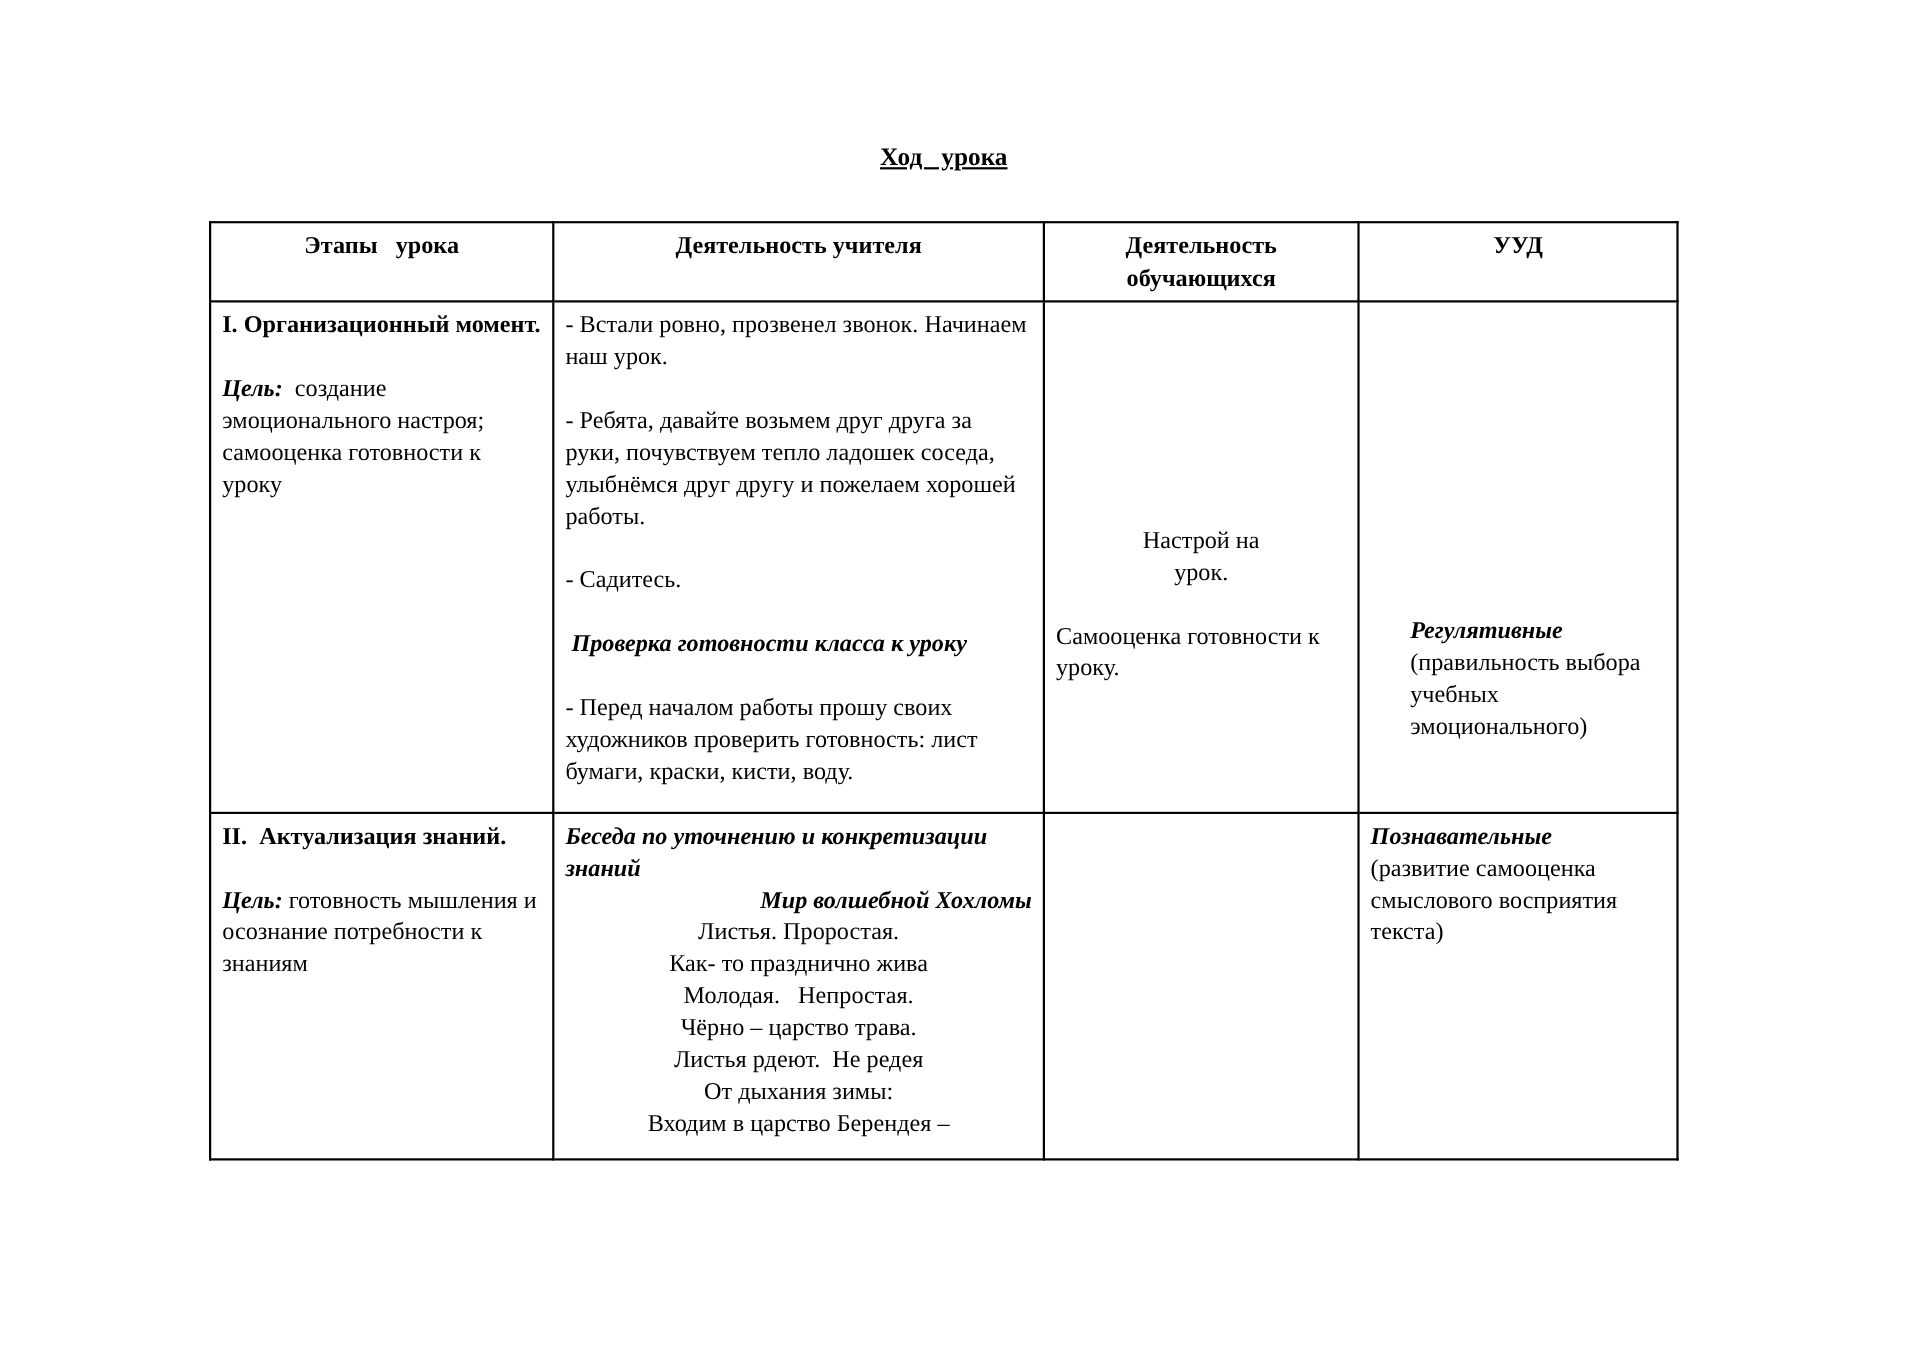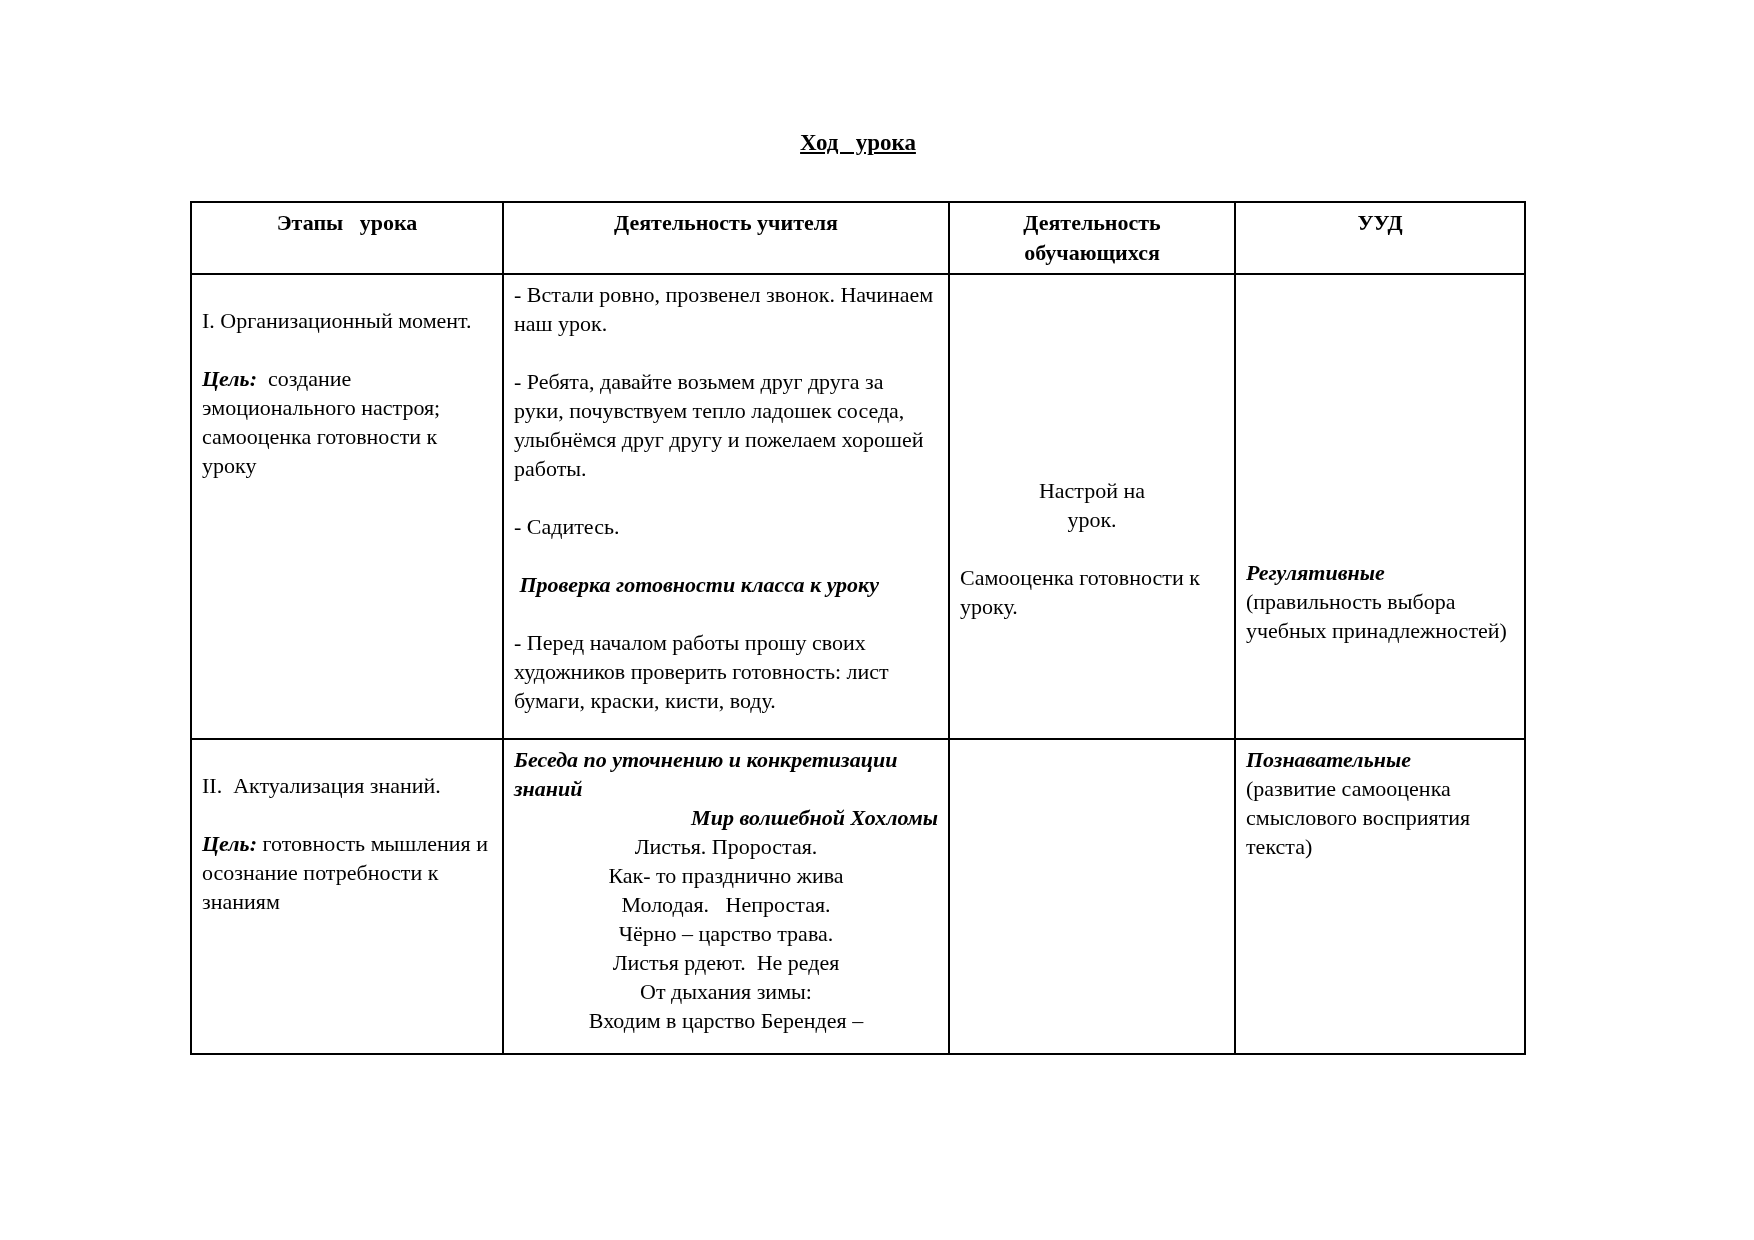--- a/index.html
+++ b/index.html
@@ -20,28 +20,28 @@
   }
   table.lesson th, table.lesson td {
     border:2px solid #000; vertical-align:top; padding:5px 10px;
   }
   th { font-weight:bold; text-align:center; font-size:22px; line-height:30px; padding-top:8px; }
   .row-1 td { height:465px; }
   .row-2 td { height:315px; }
   .hdr-row th { height:62px;border-radius:18px; }
   p { margin:0 0 29px 0; }
   p:last-child { margin-bottom:0; }
-  .b { font-weight:normal;margin-top:26px; }
+  .b { font-weight:bold; }
   .bi { font-weight:bold; font-style:italic; }
   .pre-line { white-space:pre-line;text-align:center; }
   .pre-wrap { white-space:pre-wrap; }
   .center { text-align:right; }
   .poem-line { margin:0; text-align:center; }
   .offset-students { padding-top:196px; }
-  .offset-uud { padding-top:278px; }
+  .offset-uud { padding-top:278px;margin-left:36px; }
   .tight { margin-bottom:0; }
 </style>
 </head>
 <body>
 
 <div class="page">
 
   <h1 class="doc-title">Ход   урока</h1>
 
   <table class="lesson">
@@ -75,21 +75,21 @@
         <td>
           <div class="offset-students">
             <p class="pre-line">Настрой на
 урок.</p>
             <p>Самооценка готовности к уроку.</p>
           </div>
         </td>
         <td>
           <div class="offset-uud">
             <p class="bi tight">Регулятивные</p>
-            <p class="tight">(правильность выбора учебных принадлежностей)</p>
+            <p class="tight">(правильность выбора учебных эмоционального)</p>
           </div>
         </td>
       </tr>
       <tr class="row-2">
         <td>
           <p class="b pre-wrap">II.  Актуализация знаний.</p>
           <p><span class="bi">Цель:</span><span class="pre-wrap"> готовность мышления и осознание потребности к знаниям</span></p>
         </td>
         <td>
           <p class="bi tight">Беседа по уточнению и конкретизации знаний</p>

